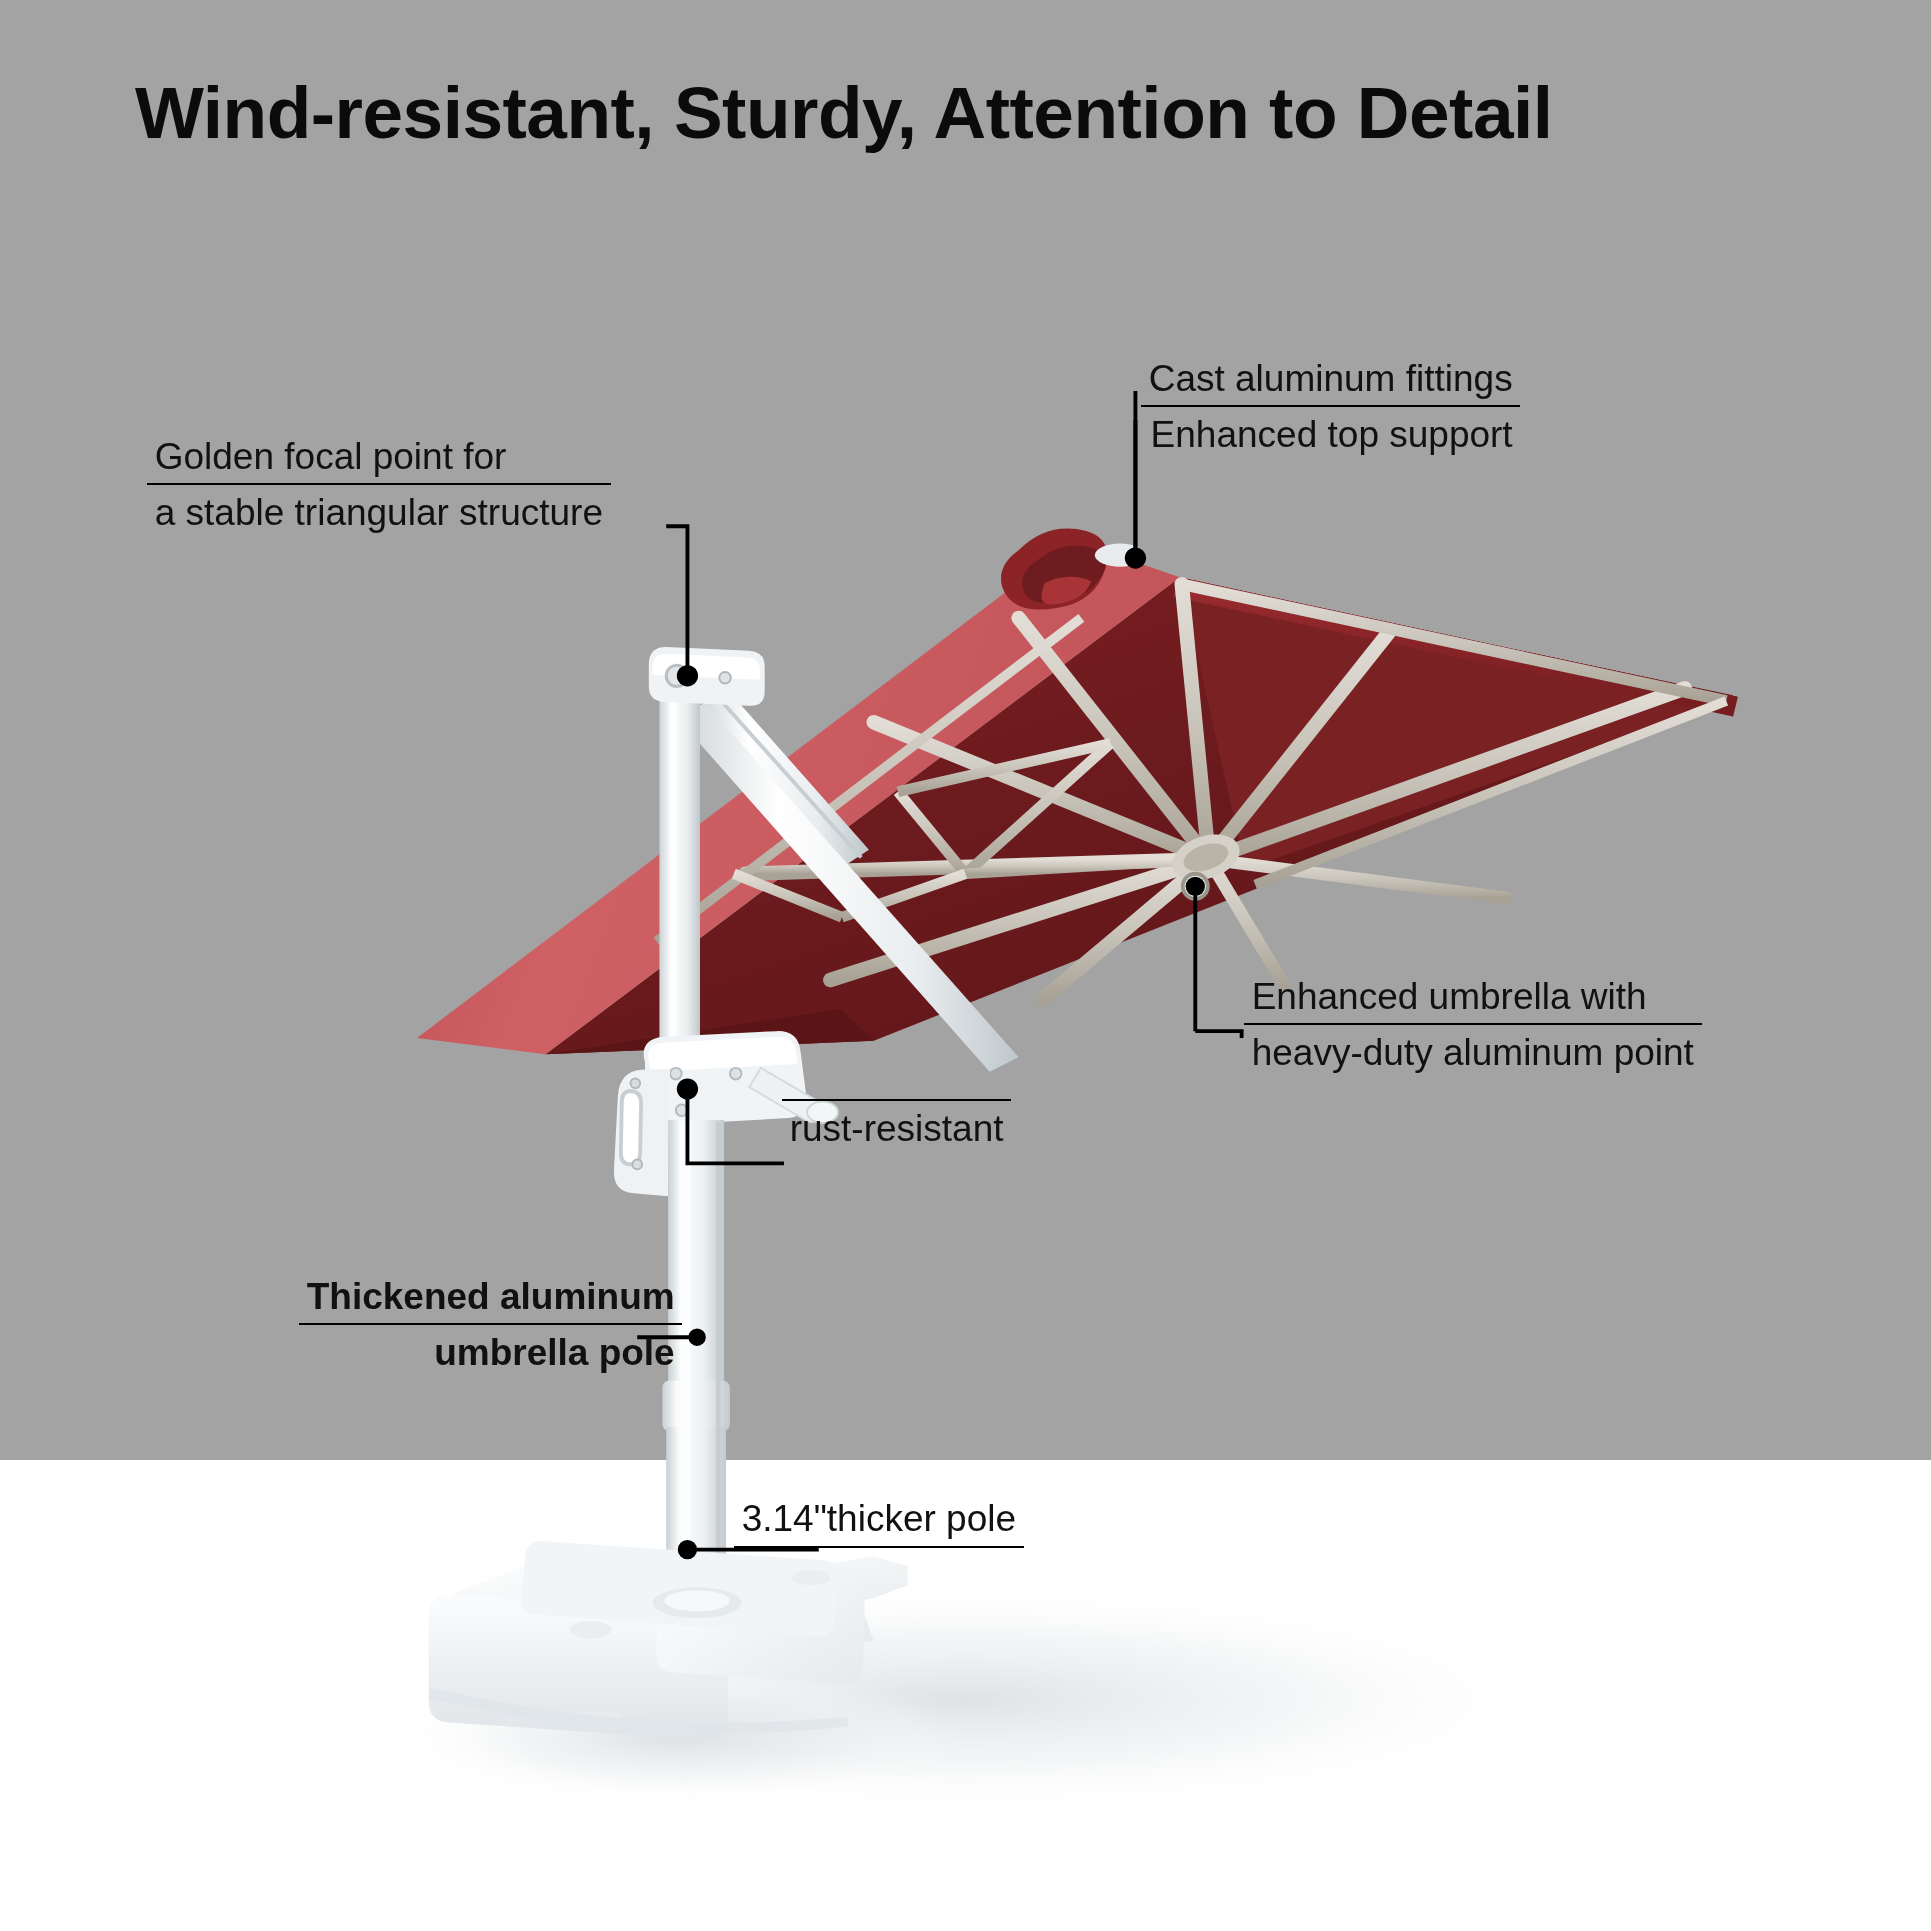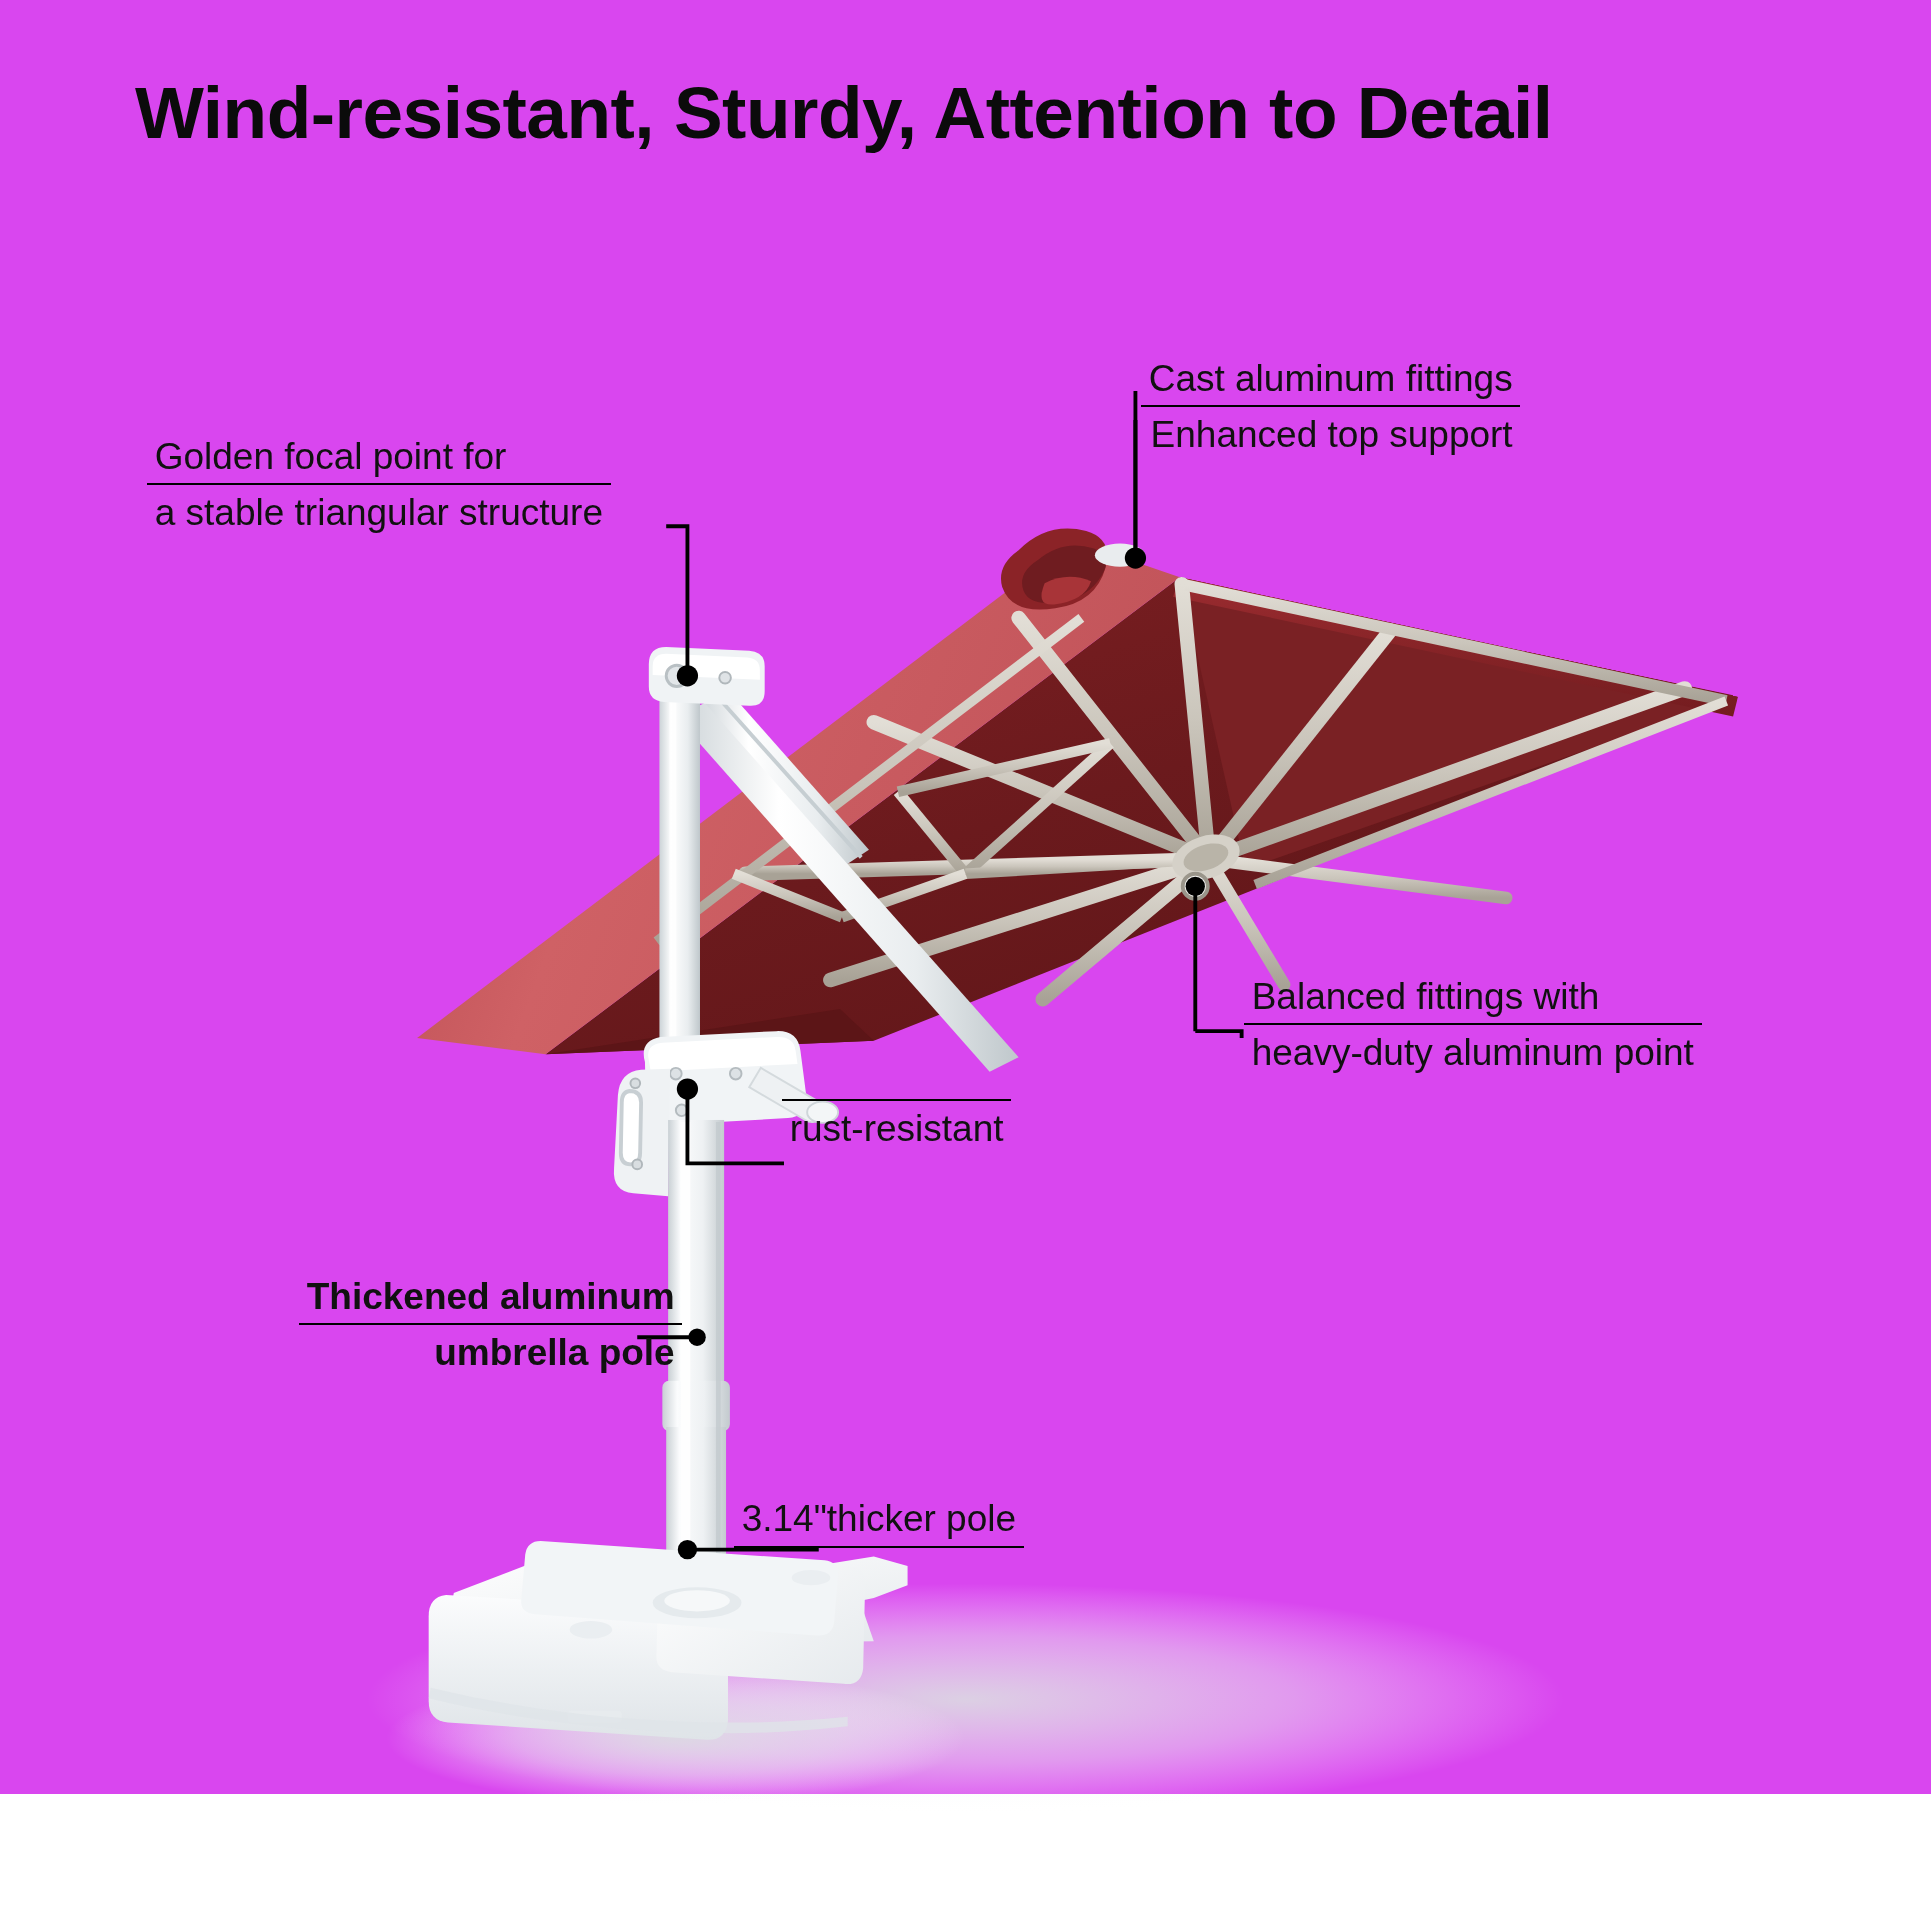--- a/index.html
+++ b/index.html
@@ -10,22 +10,22 @@
   body {
     width: 1931px;
     height: 1931px;
     font-family: "Liberation Sans", sans-serif;
     color: #111111;
     overflow: hidden;
   }
   #page {
     position: relative;
     width: 1931px;
-    height: 1794px;
-    background: #d946ef;
+    height: 1460px;
+    background: #a3a3a3;
   }
 
   
   #title {
     position: absolute;
     left: 135px;
     top: 75px;
     width: 1699px;
     font-size: 73px;
     font-weight: 700;
@@ -293,21 +293,21 @@
     <span class="ln1">Golden focal point for</span>
     <span class="ln2">a stable triangular structure</span>
   </div>
 
   <div class="callout" style="left:1141px; top:355px;">
     <span class="ln1">Cast aluminum fittings</span>
     <span class="ln2">Enhanced top support</span>
   </div>
 
   <div class="callout" style="left:1244px; top:973px;">
-    <span class="ln1">Balanced fittings with</span>
+    <span class="ln1">Enhanced umbrella with</span>
     <span class="ln2">heavy-duty aluminum point</span>
   </div>
 
   <div class="callout" style="left:782px; top:1099px;">
     <span class="ln2">rust-resistant</span>
   </div>
 
   <div class="callout" style="left:299px; top:1273px;font-weight:bold;">
     <span class="ln1">Thickened aluminum</span>
     <span class="ln2">umbrella pole</span>

